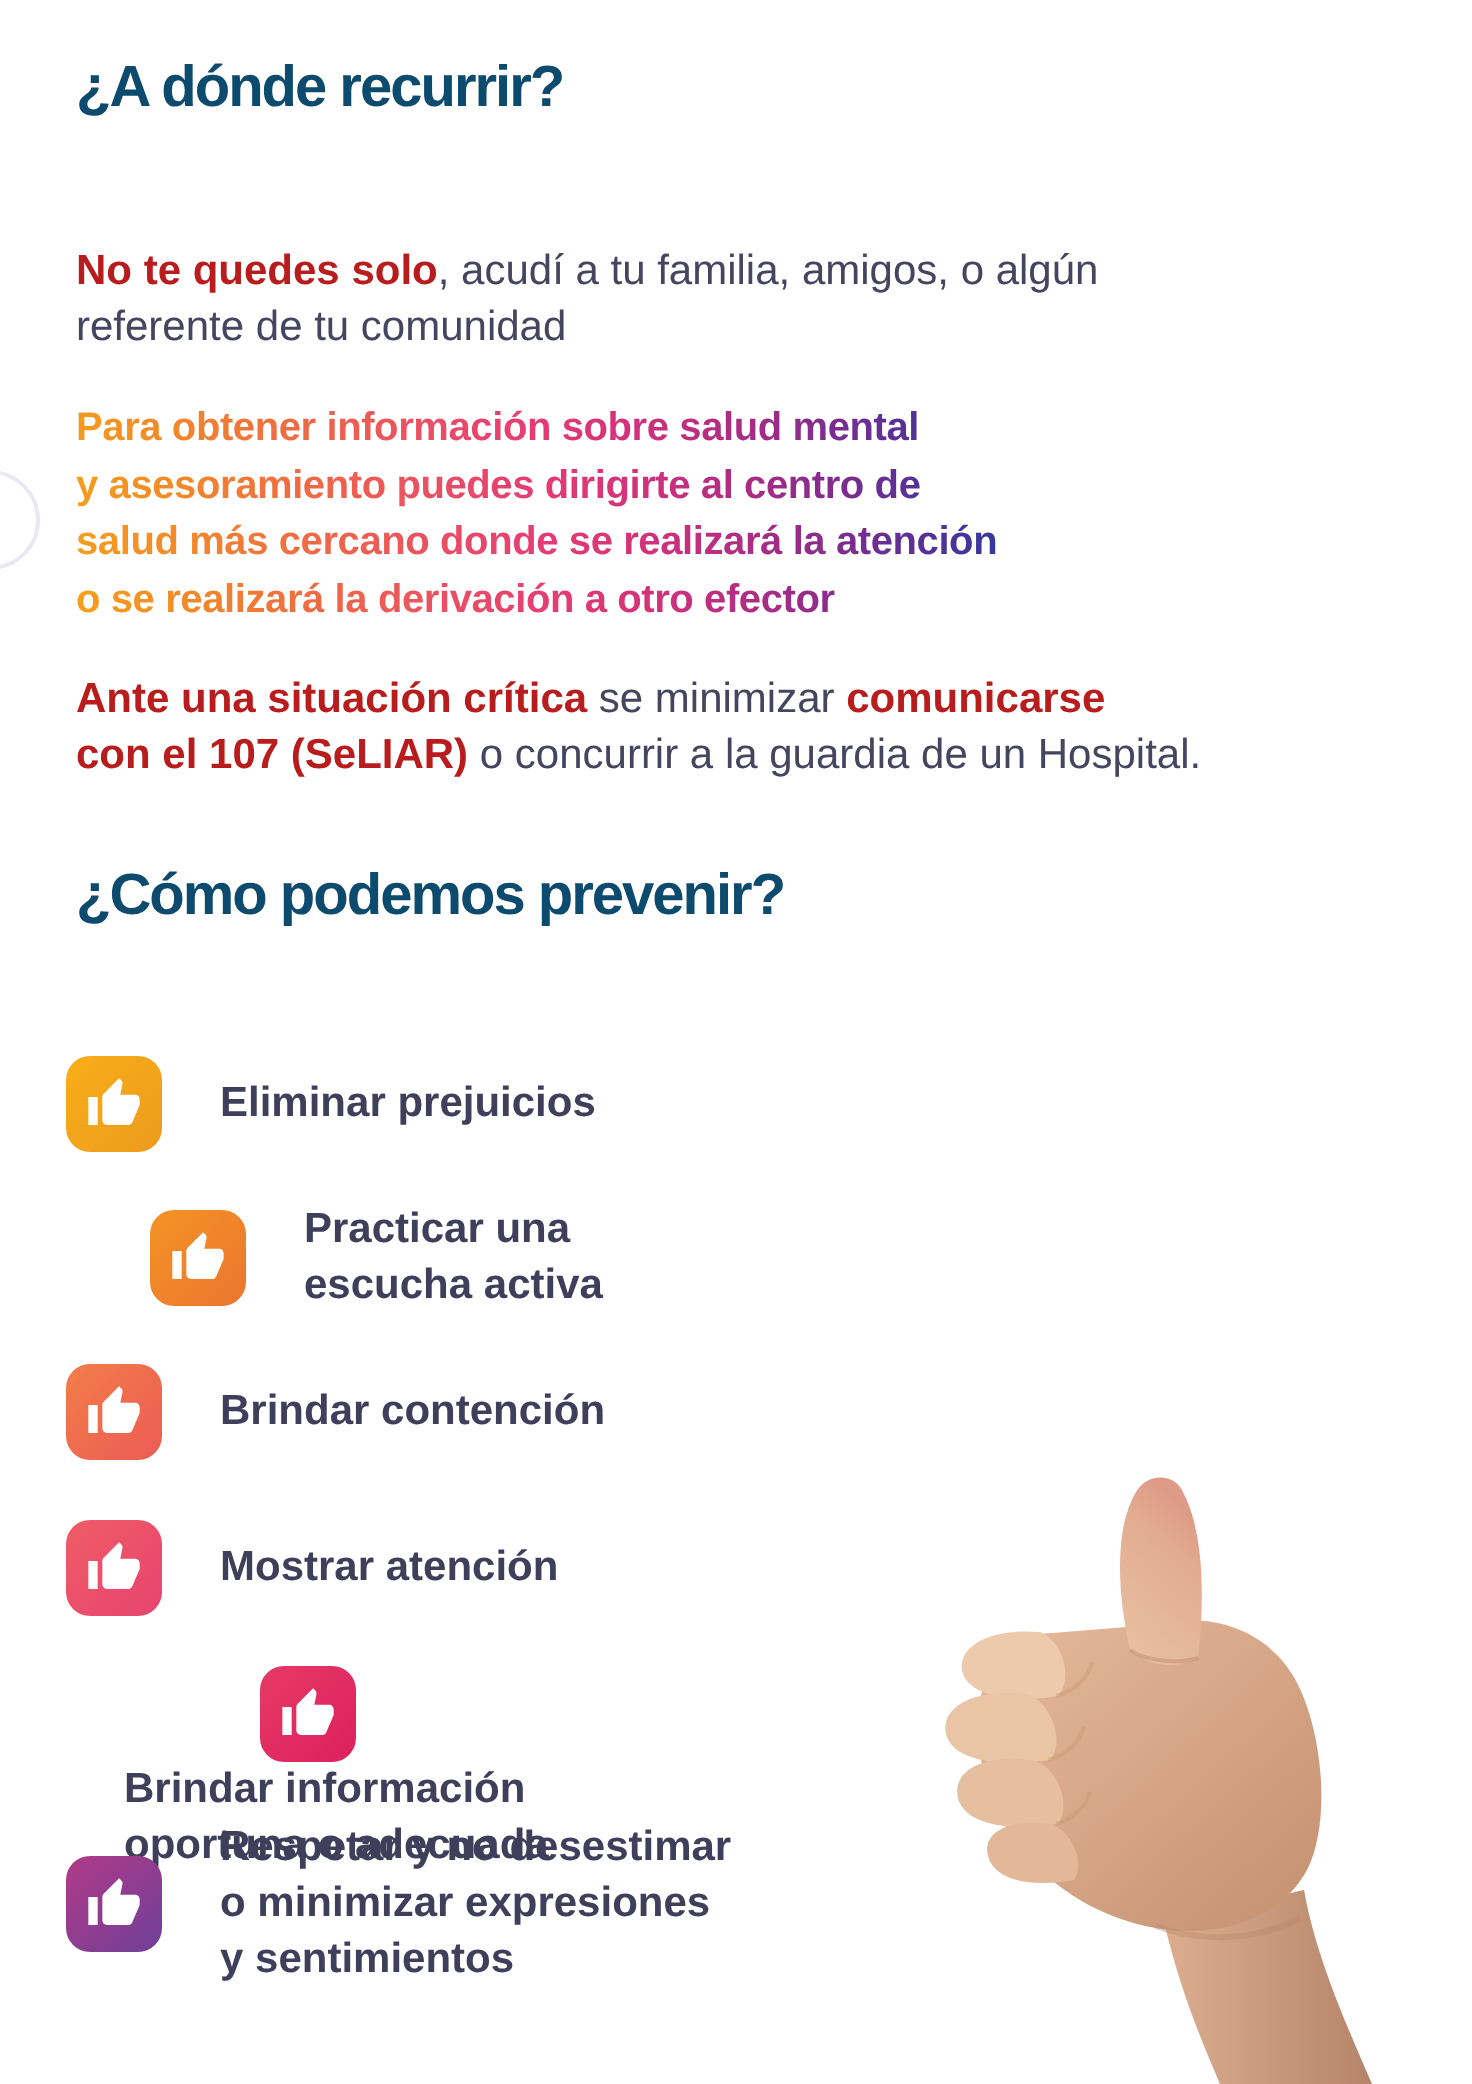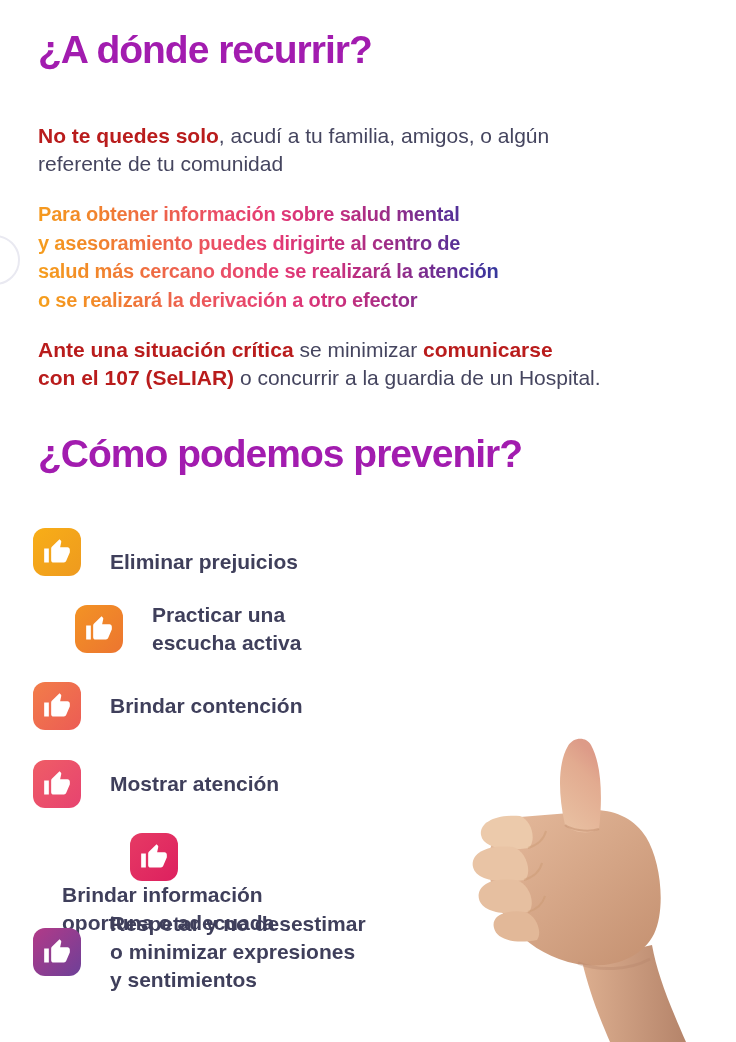--- a/index.html
+++ b/index.html
@@ -15,22 +15,22 @@
     color:#42425f;
   }
   
   .edge-circle{
     position:absolute;left:-30px;top:235px;
     width:46px;height:46px;border-radius:50%;
     border:2px solid #e9e9f1;background:#ffffff;
   }
   h1.sec-title{
     position:absolute;left:38px;margin:0;
-    font-size:39px;font-weight:bold;letter-spacing:-1px;
-    color:#a21caf;
+    font-size:29px;font-weight:bold;letter-spacing:-1px;
+    color:#0c4a6e;
   }
   #title-where{top:28px;}
   #title-prevent{top:432px;}
   .para{
     position:absolute;left:38px;margin:0;
     font-size:21px;line-height:28px;color:#45455f;
     white-space:pre-line;
   }
   .para b{color:#b91c1c;}
   #para-support{top:122px;width:630px;}
@@ -58,21 +58,21 @@
     flex:0 0 auto;
     width:48px;height:48px;border-radius:12px;
     display:flex;align-items:center;justify-content:center;
   }
   .thumb-badge svg{width:28px;height:28px;fill:#ffffff;}
   .item-label{
     margin-left:29px;
     font-size:21px;line-height:28px;font-weight:600;
     color:#3f3f5b;white-space:pre-line;
   }
-  #item-0{top:528px;height:48px;align-items:flex-end;}
+  #item-0{top:528px;height:48px;}
   #item-1{top:600px;height:58px;margin-left:42px;}
   #item-2{top:682px;height:48px;}
   #item-3{top:760px;height:48px;}
   #item-4{top:833px;height:58px;flex-direction:column;}
   #item-5{top:909px;height:86px;}
   .hand{
     position:absolute;left:458px;top:733px;
     width:252px;height:309px;
   }
 </style>

